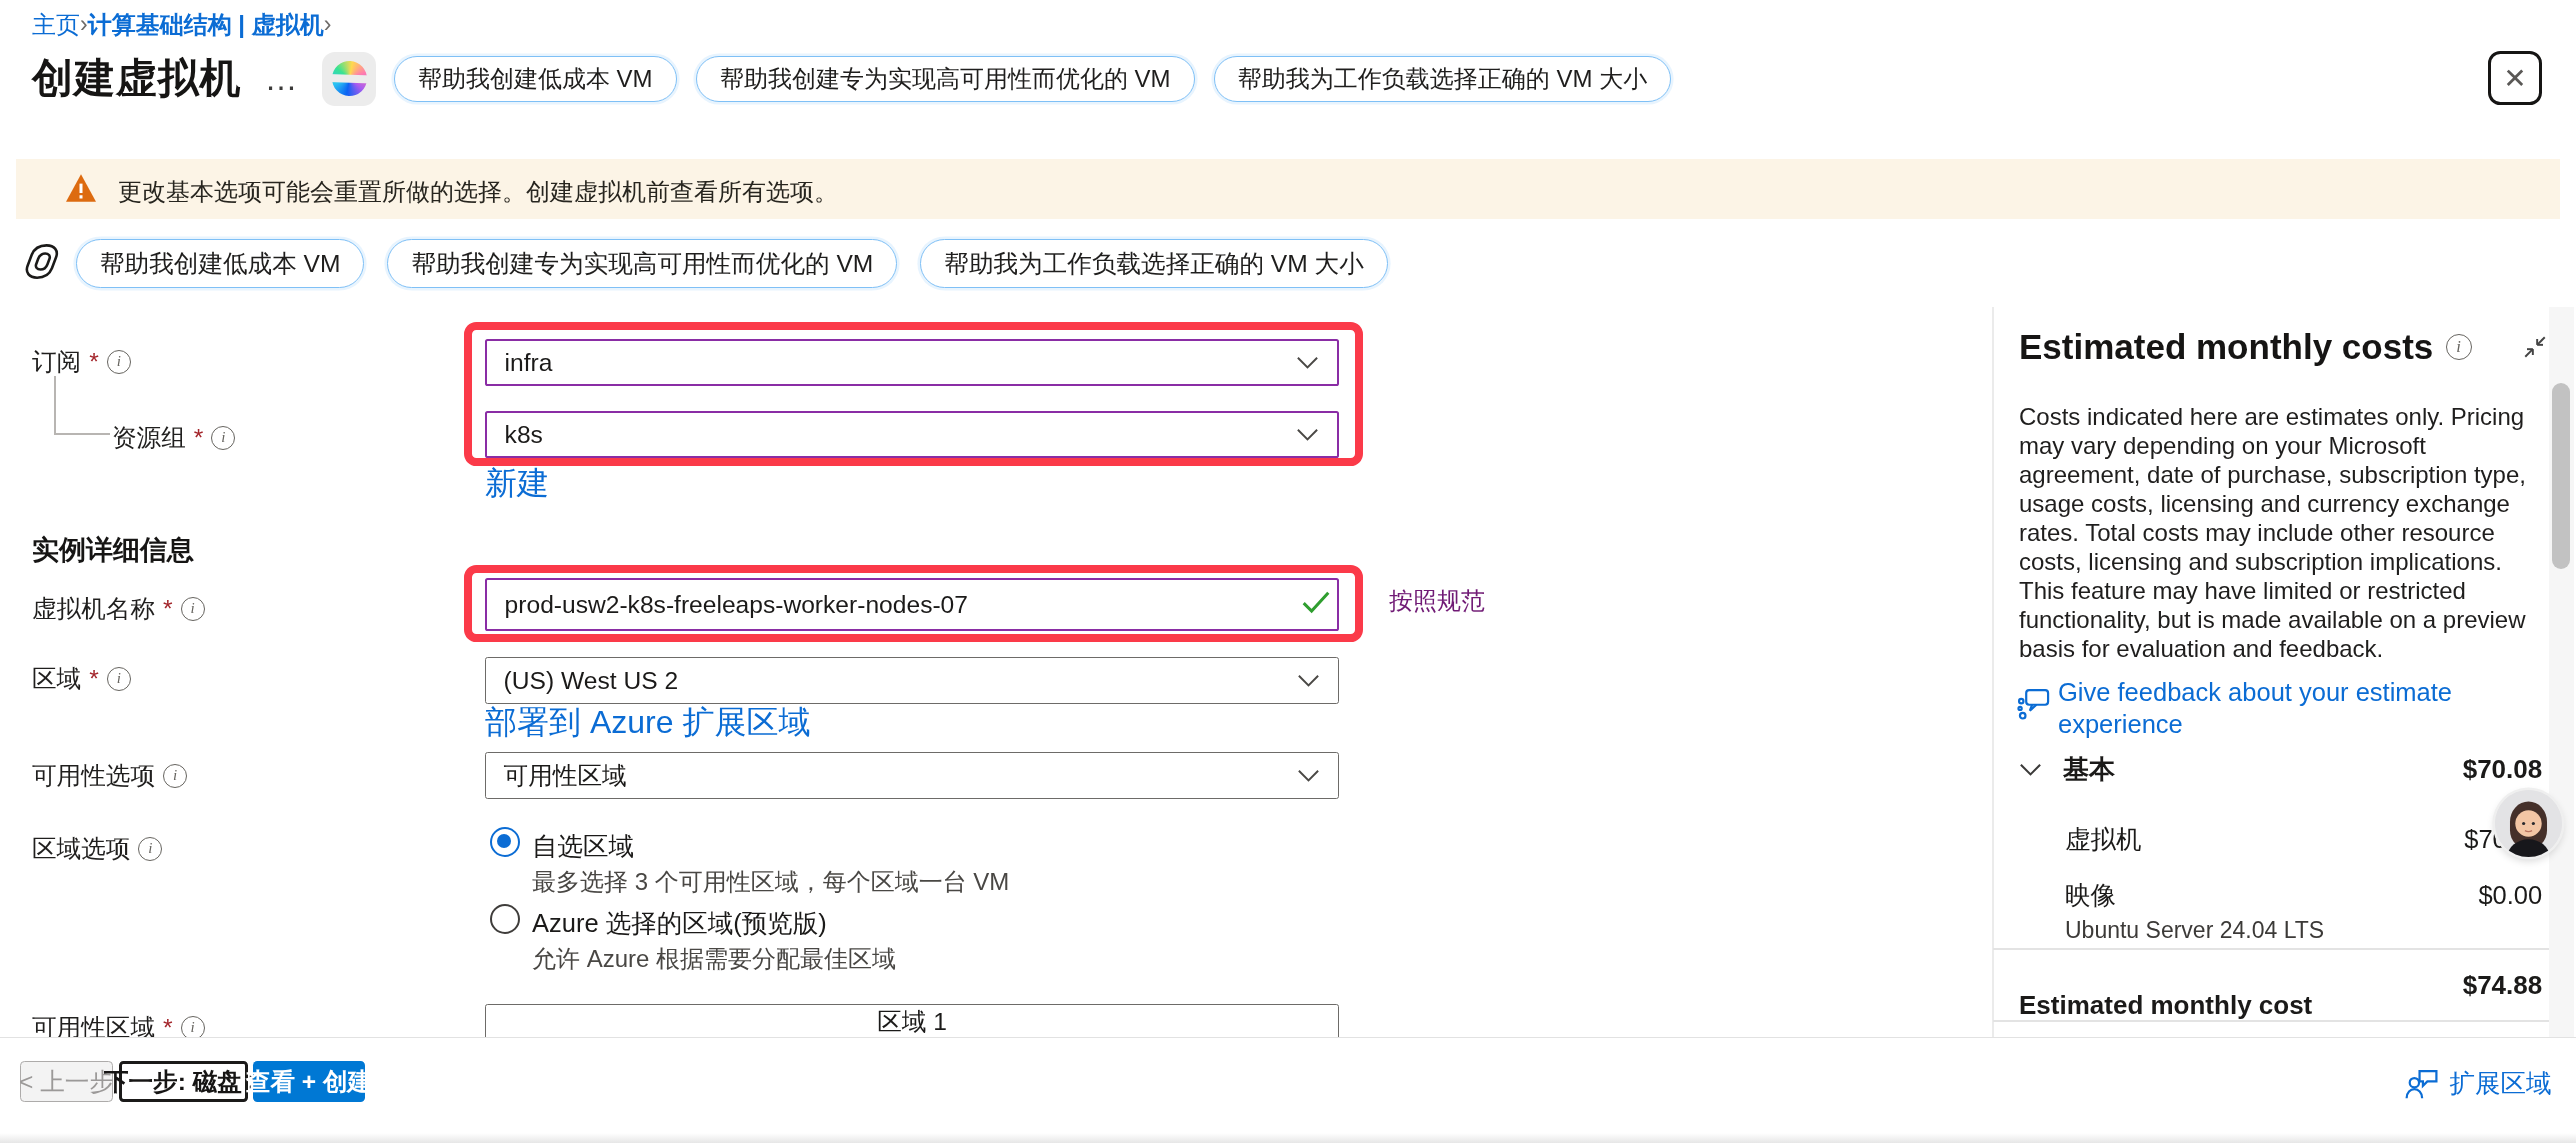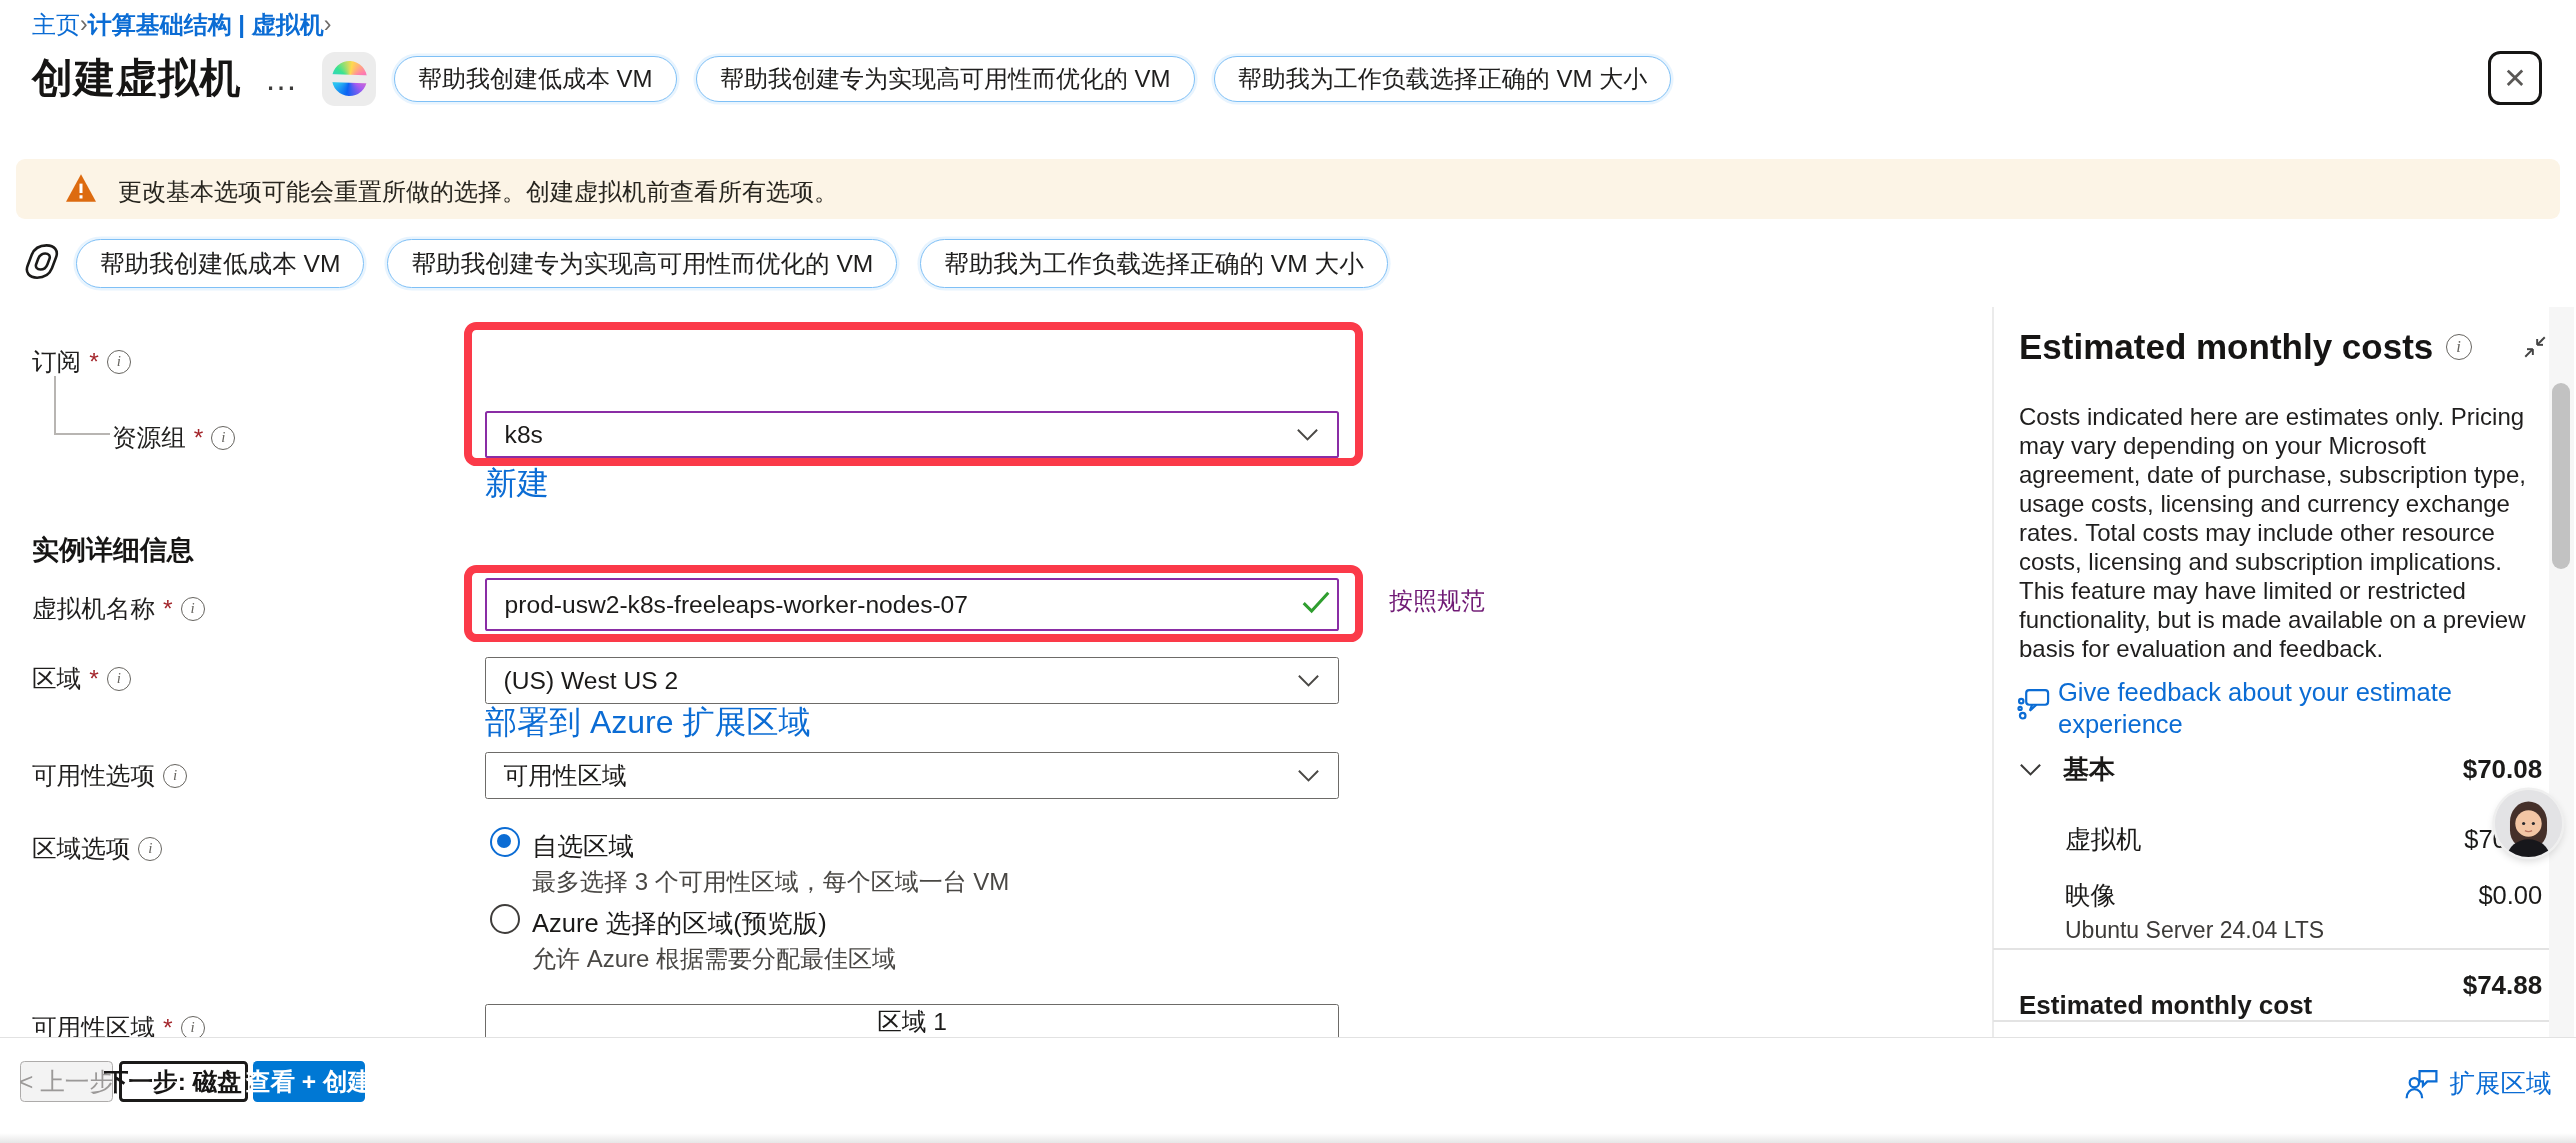--- a/index.html
+++ b/index.html
@@ -24,21 +24,21 @@
   .copilot-logo { width:35px; height:35px; border-radius:50%; position:relative; transform:rotate(-20deg);
     background:conic-gradient(from 210deg,#0b63f3,#2bc3f2,#39e391,#ffd84f,#ff7baf,#a85cf0,#0b63f3); }
   .copilot-logo::after { content:""; position:absolute; left:-4.4px; right:-4.4px; top:14px; height:8px; background:#ececec; transform:rotate(22deg); }
   .pills { display:flex; align-items:center; gap:19.3px; margin-left:17.6px; }
   .pill { height:46px; background:#fff; border:1.8px solid #7fc0f6; border-radius:24.6px; display:flex; align-items:center;
     padding:0 23px; font-size:24px; color:#1f1e1d; cursor:pointer; box-shadow:0 0 0 2.6px rgba(150,205,250,.22); white-space:nowrap; }
   .close-btn { position:absolute; left:2488px; top:51px; width:54px; height:54px; border:3.5px solid #161514; border-radius:12.3px;
     background:#fff; display:flex; align-items:center; justify-content:center; font-size:28px; color:#5a5856; cursor:pointer; }
 
   
-  .banner { position:absolute; left:16px; top:159px; width:2544px; height:60px; background:#fcf4e6; border-radius:9px; }
+  .banner { position:absolute; left:16px; top:159px; width:2544px; height:60px; background:#fcf4e6; border-radius:0; }
   .banner-icon { position:absolute; left:50px; top:15px; width:30px; height:28px; }
   .banner-text { position:absolute; left:102px; top:16.7px; font-size:24px; color:#27251f; }
 
   
   .row2-copilot { position:absolute; left:24.6px; top:242px; width:35px; height:39px; cursor:pointer; }
   .pills-row2 { position:absolute; left:76px; top:239px; display:flex; gap:23px; }
   .pills-row2 .pill { height:49px; font-size:24.6px; }
 
   
   .flabel { position:absolute; display:flex; align-items:center; gap:8px; font-size:24.6px; color:#201f1e; }
@@ -152,20 +152,26 @@
       <span class="req">*</span>
       <span class="info-icon">i</span>
     </div>
     <div class="connector-v"></div>
     <div class="connector-h"></div>
     <div class="flabel" style="left:112px; top:421px;">
       <span>资源组</span>
       <span class="req">*</span>
       <span class="info-icon">i</span>
     </div>
+    <div class="dropdown purple" style="top:339px;">
+      <span>infra</span>
+      <svg width="23" height="14" viewBox="0 0 26 16">
+          <polyline points="2,2 13,13 24,2" fill="none" stroke="#4a4845" stroke-width="2.2"></polyline>
+        </svg>
+    </div>
     <div class="dropdown purple" style="top:411px;">
       <span>k8s</span>
       <svg width="23" height="14" viewBox="0 0 26 16">
           <polyline points="2,2 13,13 24,2" fill="none" stroke="#4a4845" stroke-width="2.2"></polyline>
         </svg>
     </div>
     <span class="link" style="position:absolute; left:485px; top:462px;">新建</span>
     <div class="anno-box" style="left:464px; top:322px; width:899px; height:144px;"></div>
 
     <div class="section-heading">实例详细信息</div>

